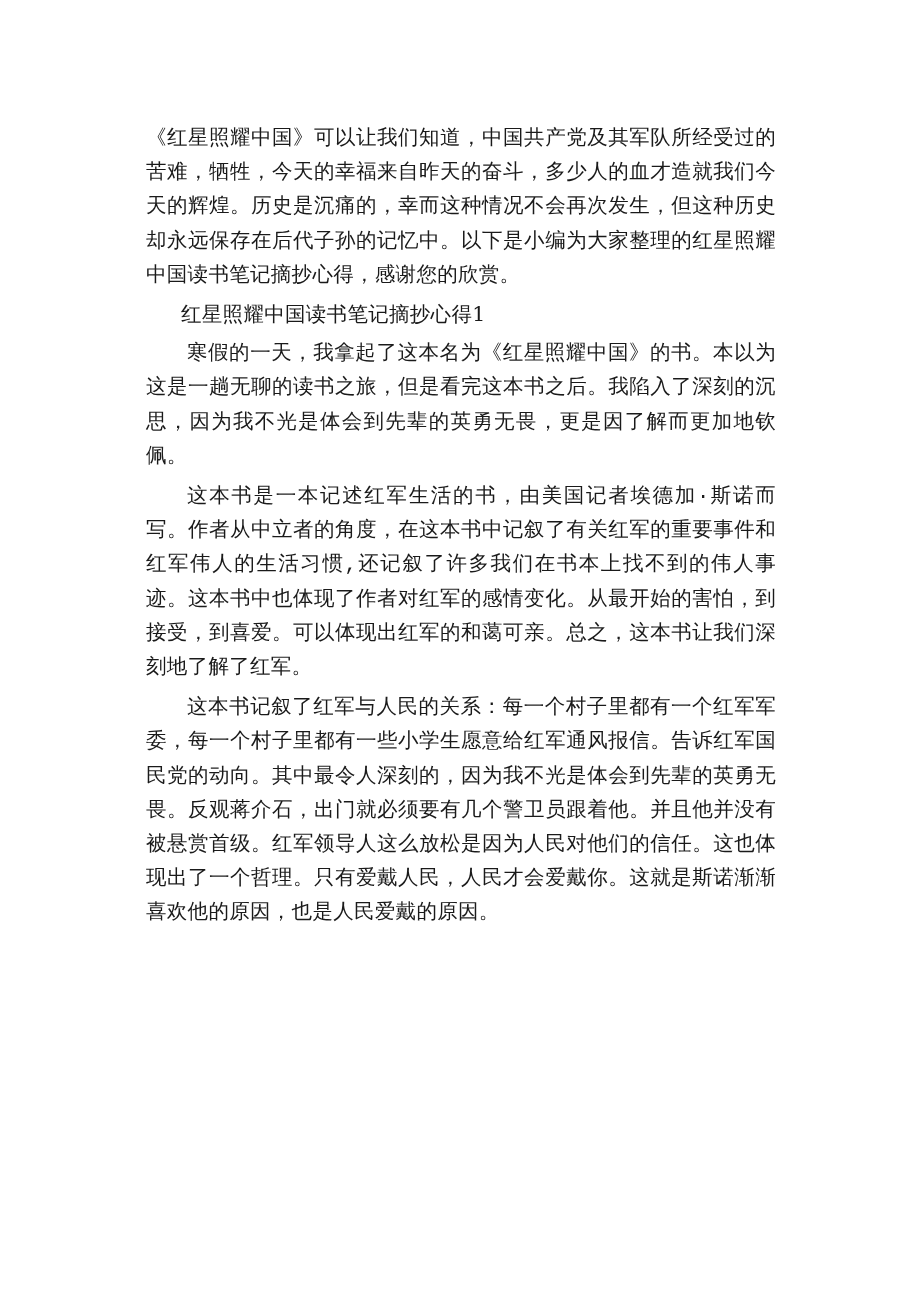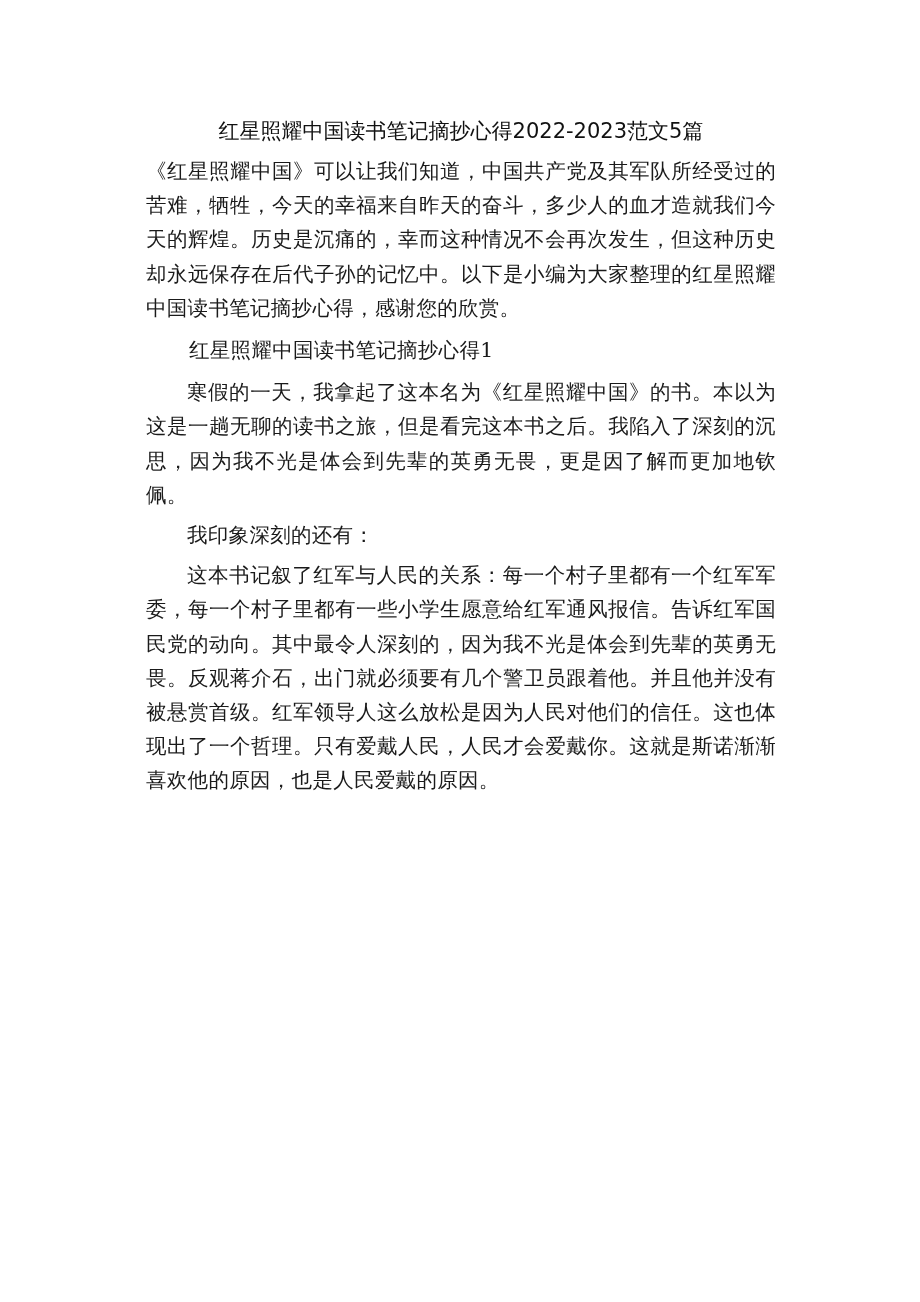--- a/index.html
+++ b/index.html
@@ -35,32 +35,32 @@
       font-size: 20.5px;
       line-height: 34.2px;
       margin: 6px;
       text-align: justify;
       text-justify: inter-character;
       letter-spacing: 0.3px;
       word-break: break-all;
     }
     .indent {
       text-indent: 2em;
+      font-family: Liberation Mono, monospace;
     }
     .subhead {
       font-size: 20.5px;
       line-height: 34.2px;
-      margin: 8px;
+      margin: 0;
       text-indent: 2em;
       letter-spacing: 0.3px;
     }
   </style>
 </head>
 <body>
 
 <div class="page">
-  <h1 class="doc-title">红星照耀中国读书笔记摘抄心得2022-2023范文5篇</h1>
   <p class="para">《红星照耀中国》可以让我们知道，中国共产党及其军队所经受过的苦难，牺牲，今天的幸福来自昨天的奋斗，多少人的血才造就我们今天的辉煌。历史是沉痛的，幸而这种情况不会再次发生，但这种历史却永远保存在后代子孙的记忆中。以下是小编为大家整理的红星照耀中国读书笔记摘抄心得，感谢您的欣赏。</p>
   <p class="subhead">红星照耀中国读书笔记摘抄心得1</p>
   <p class="para indent">寒假的一天，我拿起了这本名为《红星照耀中国》的书。本以为这是一趟无聊的读书之旅，但是看完这本书之后。我陷入了深刻的沉思，因为我不光是体会到先辈的英勇无畏，更是因了解而更加地钦佩。</p>
-  <p class="para indent">我印象深刻的还有：</p>
+  <p class="para indent">这本书是一本记述红军生活的书，由美国记者埃德加·斯诺而写。作者从中立者的角度，在这本书中记叙了有关红军的重要事件和红军伟人的生活习惯,还记叙了许多我们在书本上找不到的伟人事迹。这本书中也体现了作者对红军的感情变化。从最开始的害怕，到接受，到喜爱。可以体现出红军的和蔼可亲。总之，这本书让我们深刻地了解了红军。</p>
   <p class="para indent">这本书记叙了红军与人民的关系：每一个村子里都有一个红军军委，每一个村子里都有一些小学生愿意给红军通风报信。告诉红军国民党的动向。其中最令人深刻的，因为我不光是体会到先辈的英勇无畏。反观蒋介石，出门就必须要有几个警卫员跟着他。并且他并没有被悬赏首级。红军领导人这么放松是因为人民对他们的信任。这也体现出了一个哲理。只有爱戴人民，人民才会爱戴你。这就是斯诺渐渐喜欢他的原因，也是人民爱戴的原因。</p>
 </div>
 
 </body></html>

